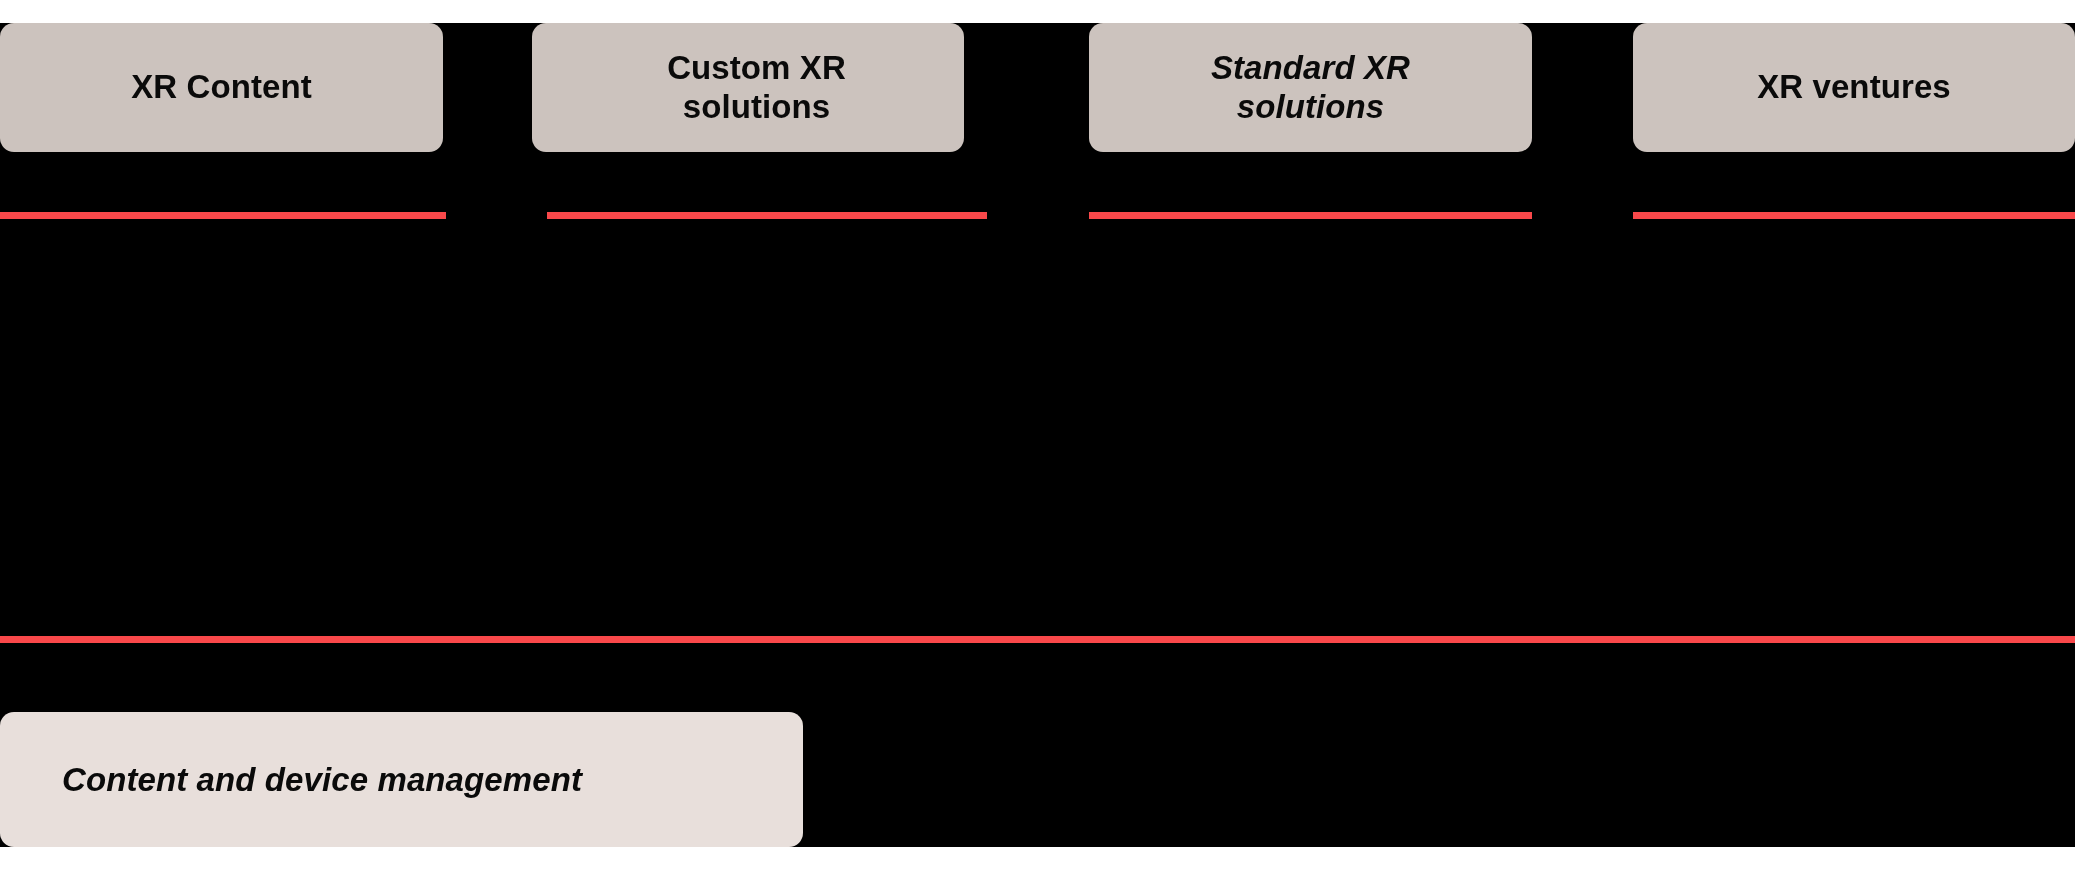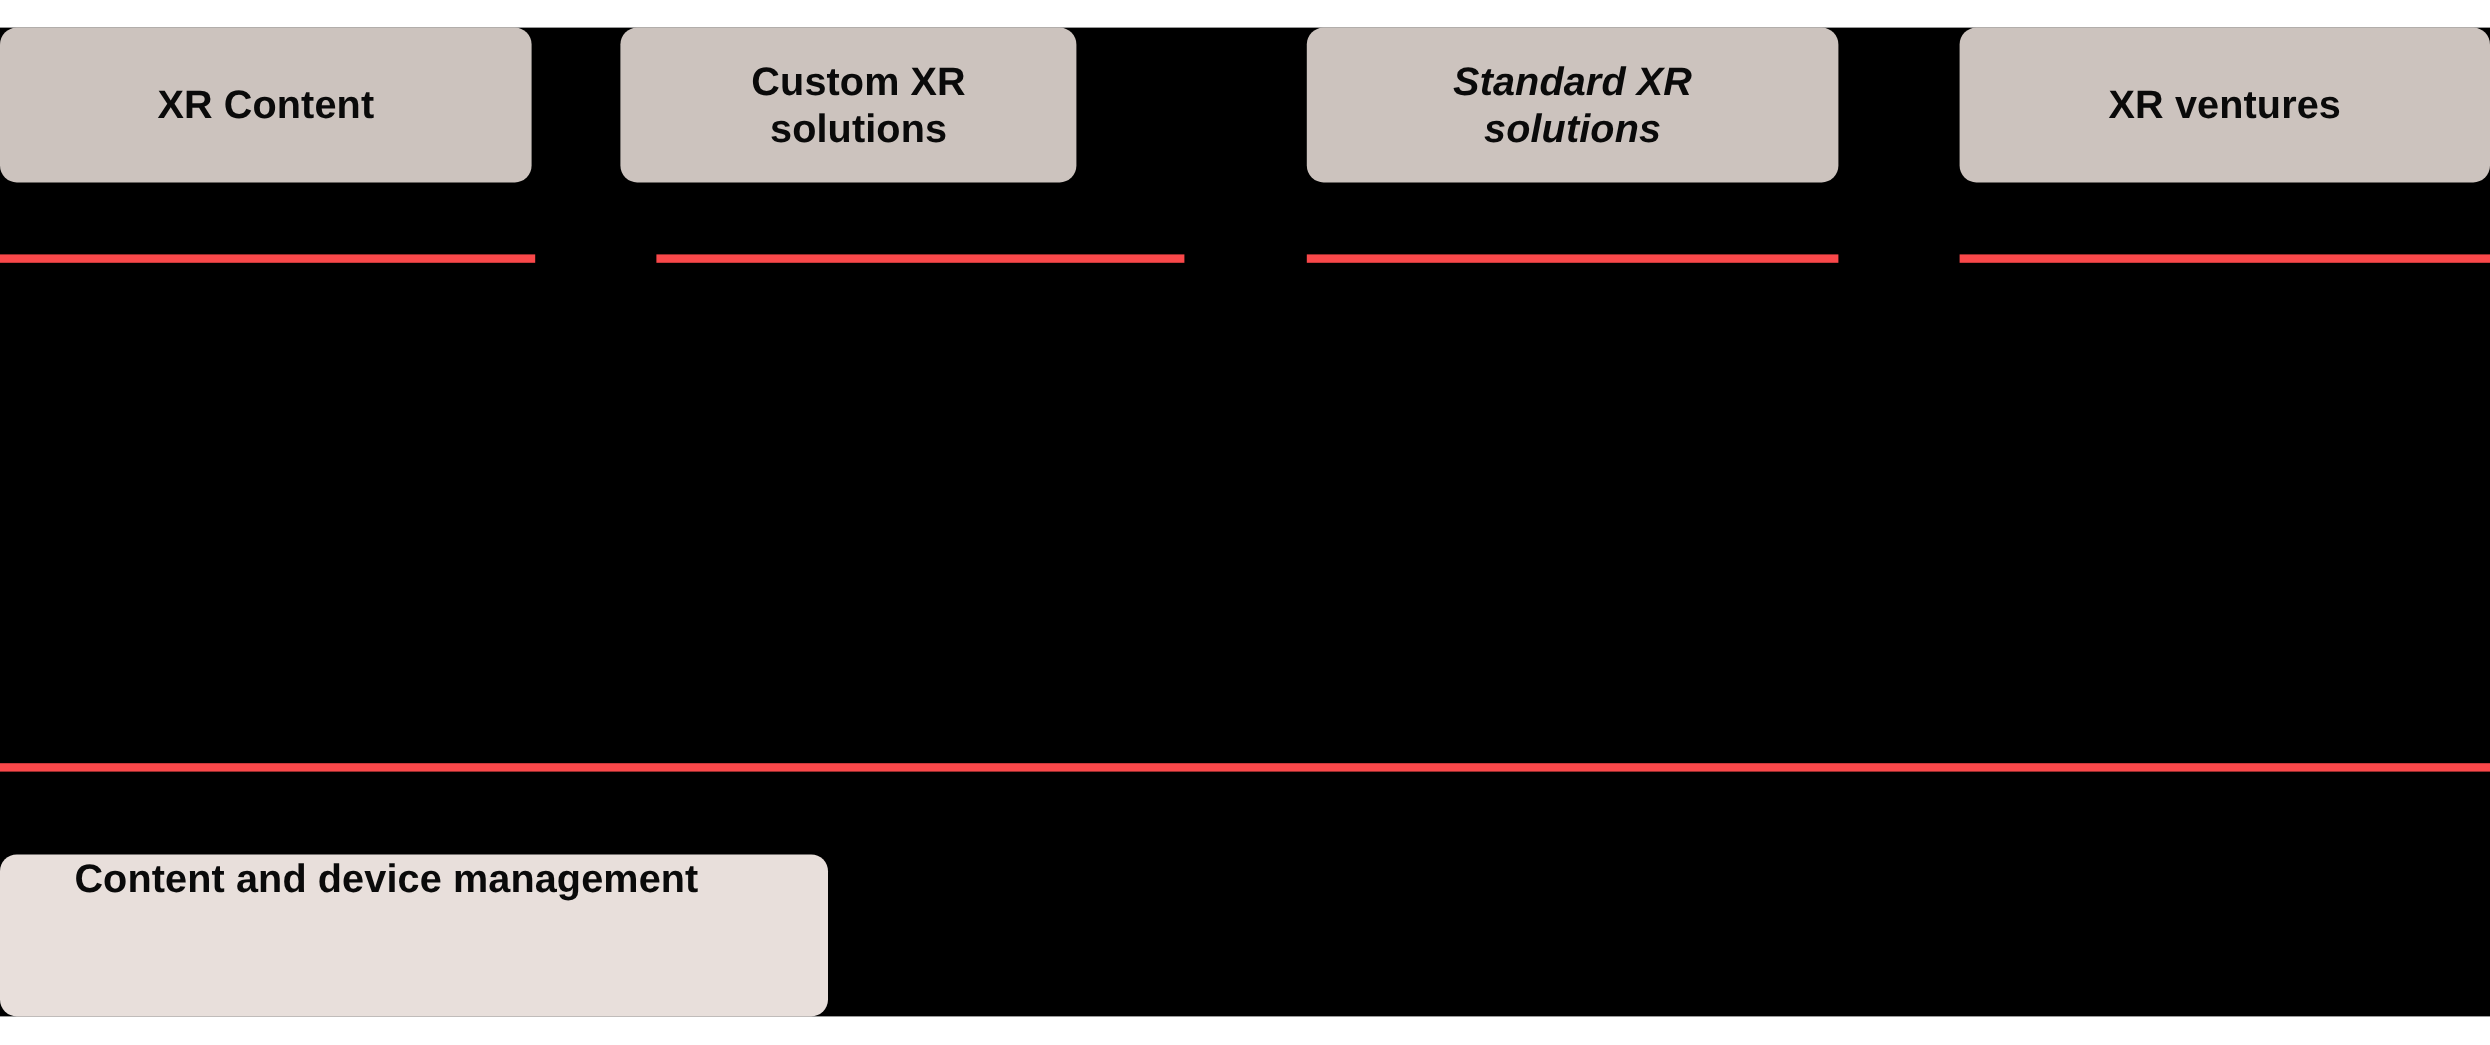--- a/index.html
+++ b/index.html
@@ -42,21 +42,21 @@
   .pillar-label {
     font-size: 33px;
     font-weight: 700;
     line-height: 1.18;
     color: #0a0a0a;
     text-align: center;
     letter-spacing: 0.1px;
     white-space: pre-line;
   }
   .pillar-1 { left: 0px;    width: 443px; border-top-left-radius: 14px; border-bottom-left-radius: 14px; }
-  .pillar-2 { left: 517px;  width: 380px; padding-left: 27px; }
+  .pillar-2 { left: 532px;  width: 432px; padding-left: 27px; }
   .pillar-3 { left: 1089px; width: 443px; font-style: italic; }
   .pillar-4 { left: 1633px; width: 442px; border-top-right-radius: 14px; border-bottom-right-radius: 14px; }
 
   
   .rule-seg {
     position: absolute;
     top: 212px;
     height: 7px;
     background: #f9484a;
   }
@@ -73,28 +73,29 @@
     width: 2075px;
     height: 7px;
     background: #f9484a;
   }
 
   
   .foundation {
     position: absolute;
     left: 0px;
     top: 712px;
-    width: 690px;
+    width: 803px;
     height: 135px;
     background: #e8dfdb;
     border-radius: 14px;
     display: flex;
-    align-items: flex-start;
+    align-items: center;
     box-sizing: border-box;
     padding-left: 62px;
+    font-style: italic;
   }
   .foundation-label {
     font-size: 33px;
     font-weight: 700;
     color: #0a0a0a;
     line-height: 1.2;
     letter-spacing: 0.1px;
   }
 </style>
 </head>

